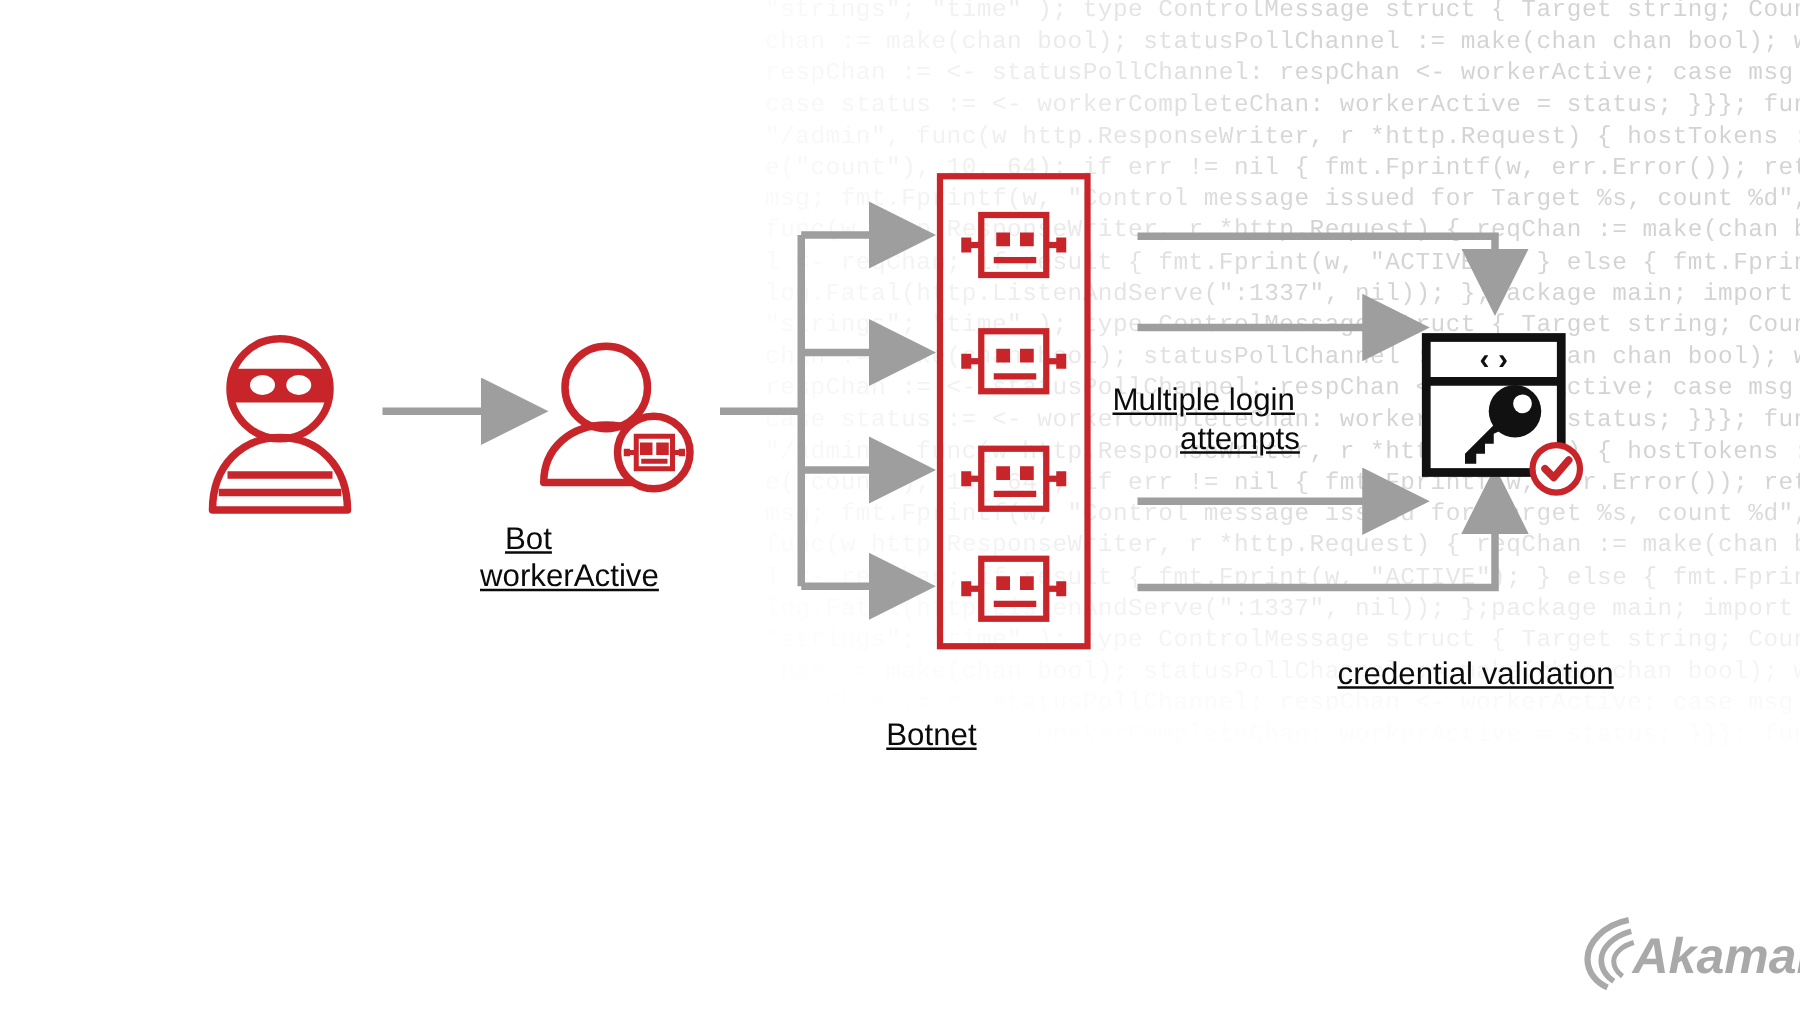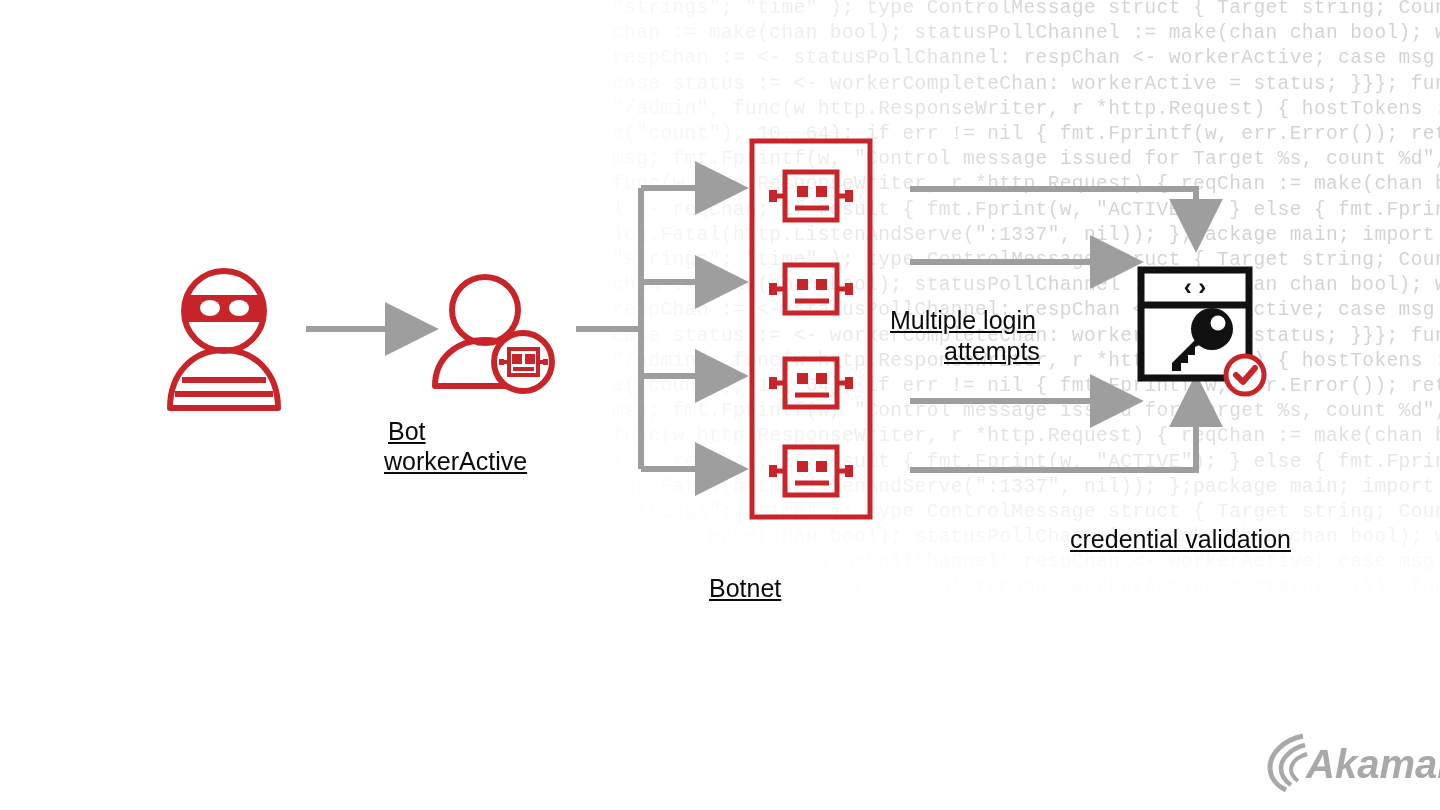--- a/index.html
+++ b/index.html
@@ -154,21 +154,21 @@
       <rect x="77" y="75" width="29" height="26"></rect>
       <rect x="82" y="82" width="6" height="6" fill="#C8252A"></rect>
       <rect x="95" y="82" width="6" height="6" fill="#C8252A"></rect>
       <line x1="81" y1="95" x2="102" y2="95"></line>
       <line x1="71" y1="88" x2="77" y2="88"></line>
       <line x1="106" y1="88" x2="112" y2="88"></line>
       <rect x="67" y="85" width="5" height="6" fill="#C8252A" stroke="none"></rect>
       <rect x="111" y="85" width="5" height="6" fill="#C8252A" stroke="none"></rect>
     </g>
   </svg>
-  <div class="lbl" style="left:388px;top:416px;width:204px;">Bot</div>
+  <div class="lbl" style="left:404px;top:416px;width:204px;">Bot</div>
   <div class="lbl" style="left:384px;top:446px;width:204px;">workerActive</div>
 
   <div class="node" style="left:749px;top:138px;width:124px;height:382px;">
     <svg style="width:124px;height:382px;" viewBox="0 0 124 382">
       <rect x="3" y="3" width="118" height="376" fill="none" stroke="#C8252A" stroke-width="5"></rect>
 
       <g transform="translate(20,34)">
         <rect x="16" y="0" width="52" height="48" fill="none" stroke="#C8252A" stroke-width="5"></rect>
         <rect x="28" y="14" width="11" height="11" fill="#C8252A"></rect>
         <rect x="47" y="14" width="11" height="11" fill="#C8252A"></rect>

